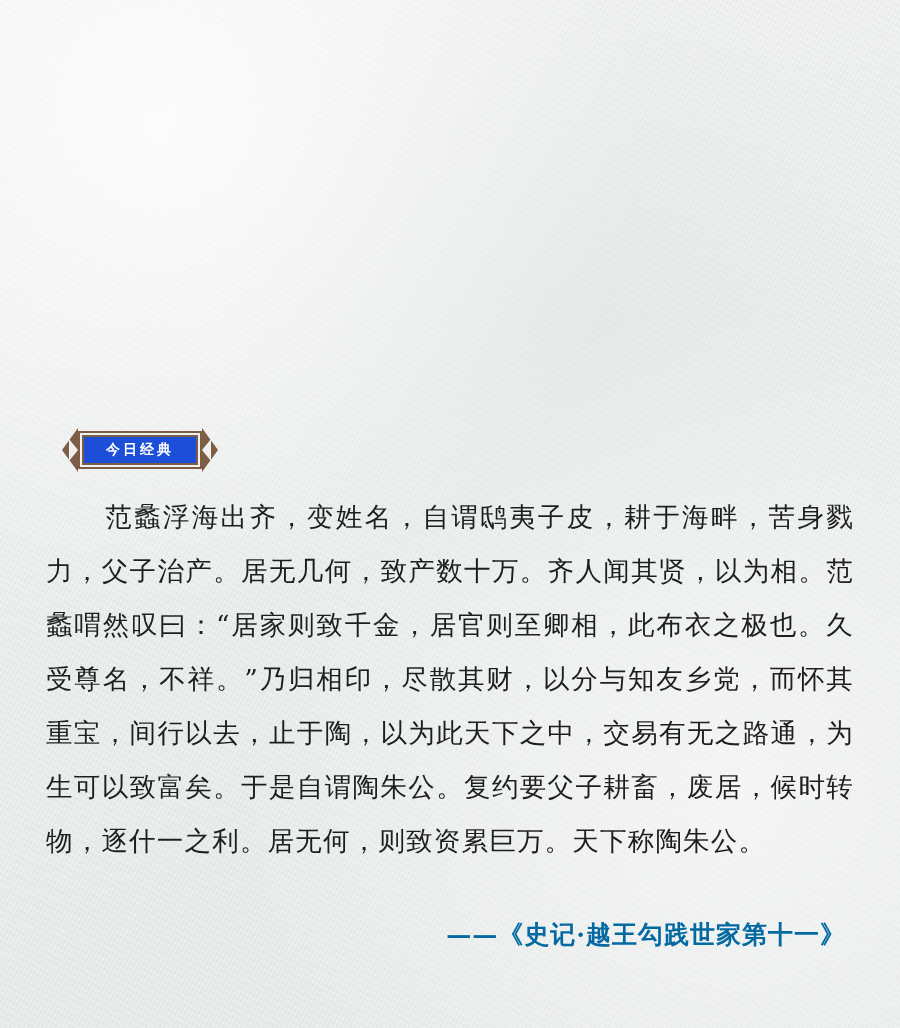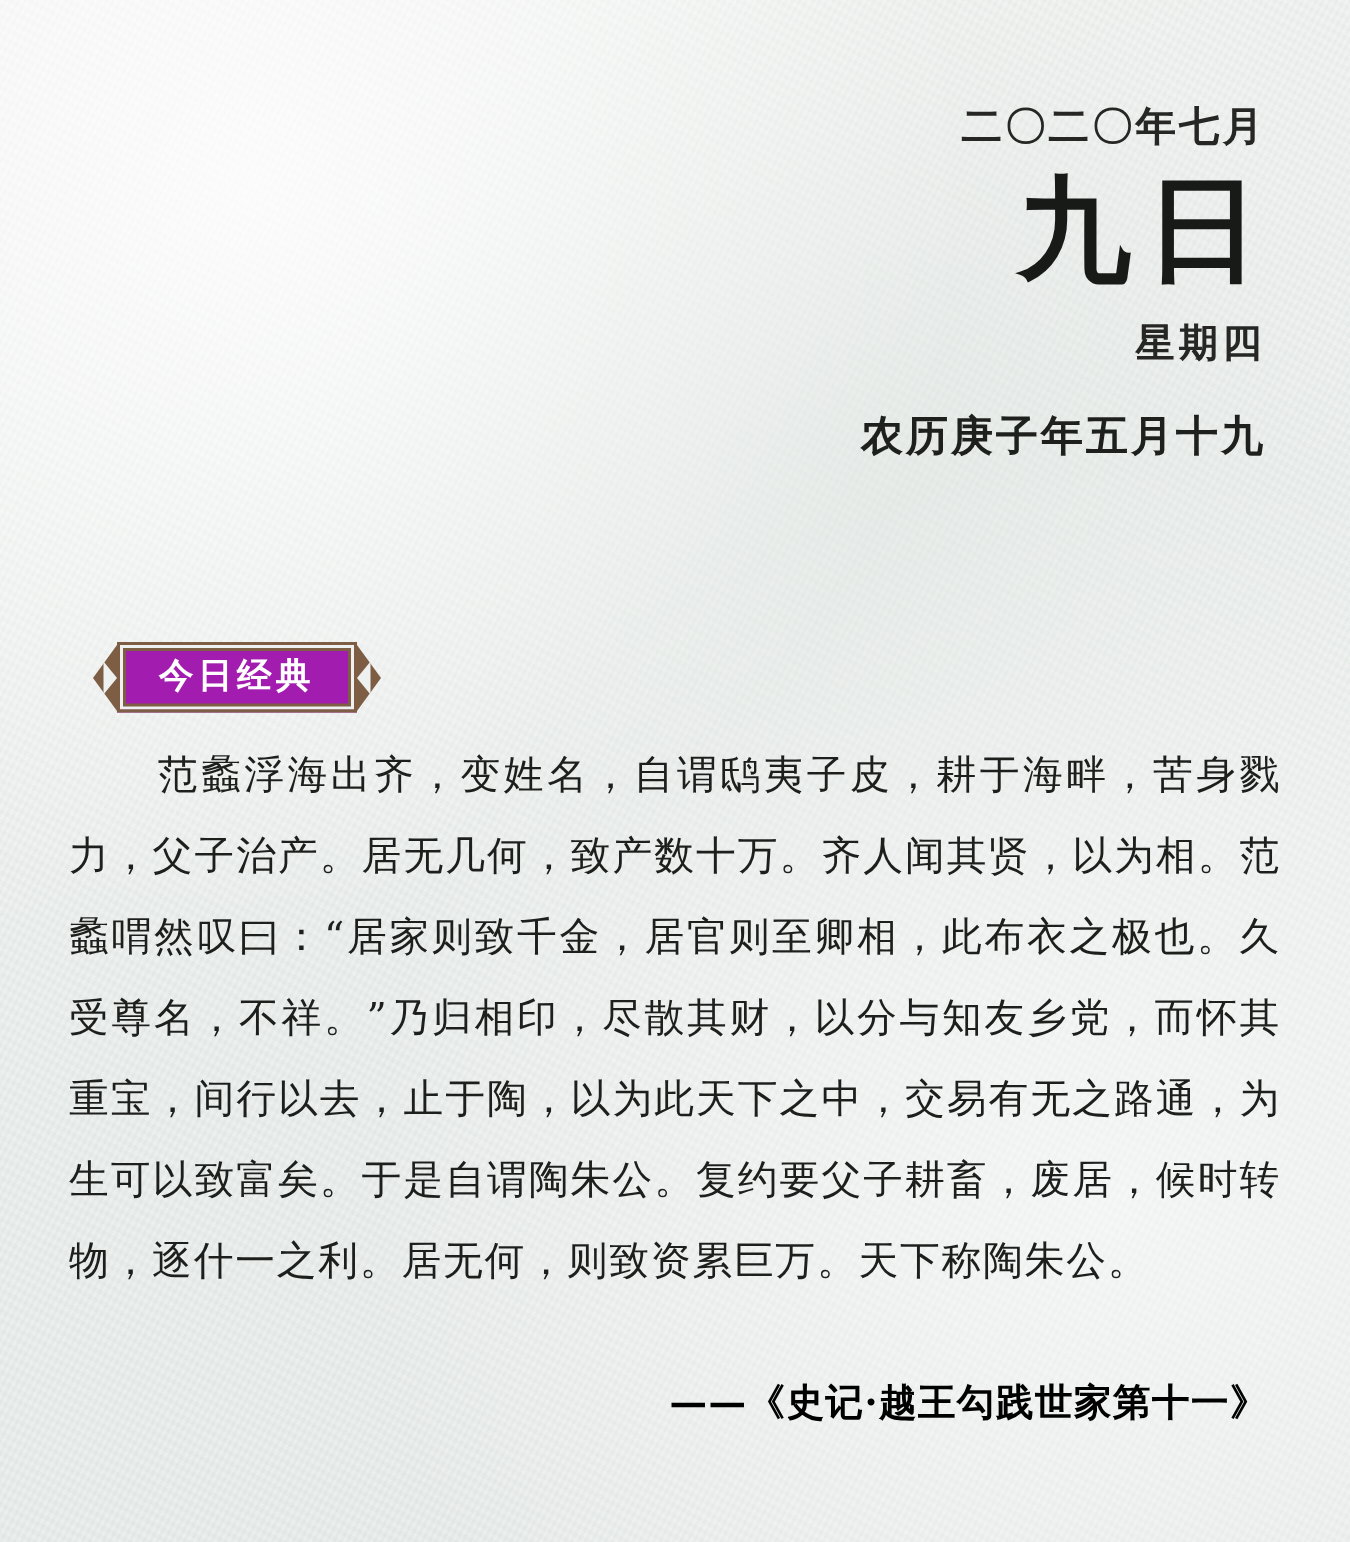--- a/index.html
+++ b/index.html
@@ -76,23 +76,23 @@
   
   .badge-wrap {
     position: absolute;
     top: 428px;
     left: 62px;
     display: flex;
     align-items: center;
   }
   .badge {
     position: relative;
-    background: #a21caf;
+    background: #1d4ed8;
     color: #ffffff;
-    font-size: 23px;
+    font-size: 14px;
     font-weight: 700;
     letter-spacing: 3px;
     padding: 9px 26px 11px 26px;
     border: 2px solid #7d5d44;
     box-shadow: inset 0 0 0 2px #eef1ef, inset 0 0 0 4px #7d5d44;
     line-height: 1;
   }
   .badge::before,
   .badge::after {
     content: "";
@@ -141,37 +141,31 @@
   .passage .indent {
     display: inline-block;
     width: 58px;
   }
   .source {
     position: absolute;
     top: 918px;
     right: 54px;
     font-size: 25px;
     letter-spacing: 1px;
-    color: #000000;
+    color: #0369a1;
     font-weight: 700;
   }
 </style>
 </head>
 <body>
 
 <div class="paper"></div>
 
 <div class="content">
 
-  <div class="date-block">
-    <div class="date-ymd">二〇二〇年七月</div>
-    <div class="date-day">九日</div>
-    <div class="date-weekday">星期四</div>
-    <div class="date-lunar">农历庚子年五月十九</div>
-  </div>
 
   <div class="badge-wrap">
     <span class="ribbon-left"></span>
     <span class="ribbon-notch-left"></span>
     <span class="badge">今日经典</span>
     <span class="ribbon-notch-right"></span>
     <span class="ribbon-right"></span>
   </div>
 
   <div class="passage"><span class="indent"></span><span>范蠡浮海出齐，变姓名，自谓鸱夷子皮，耕于海畔，苦身戮力，父子治产。居无几何，致产数十万。齐人闻其贤，以为相。范蠡喟然叹曰：“居家则致千金，居官则至卿相，此布衣之极也。久受尊名，不祥。”乃归相印，尽散其财，以分与知友乡党，而怀其重宝，间行以去，止于陶，以为此天下之中，交易有无之路通，为生可以致富矣。于是自谓陶朱公。复约要父子耕畜，废居，候时转物，逐什一之利。居无何，则致资累巨万。天下称陶朱公。</span></div>

